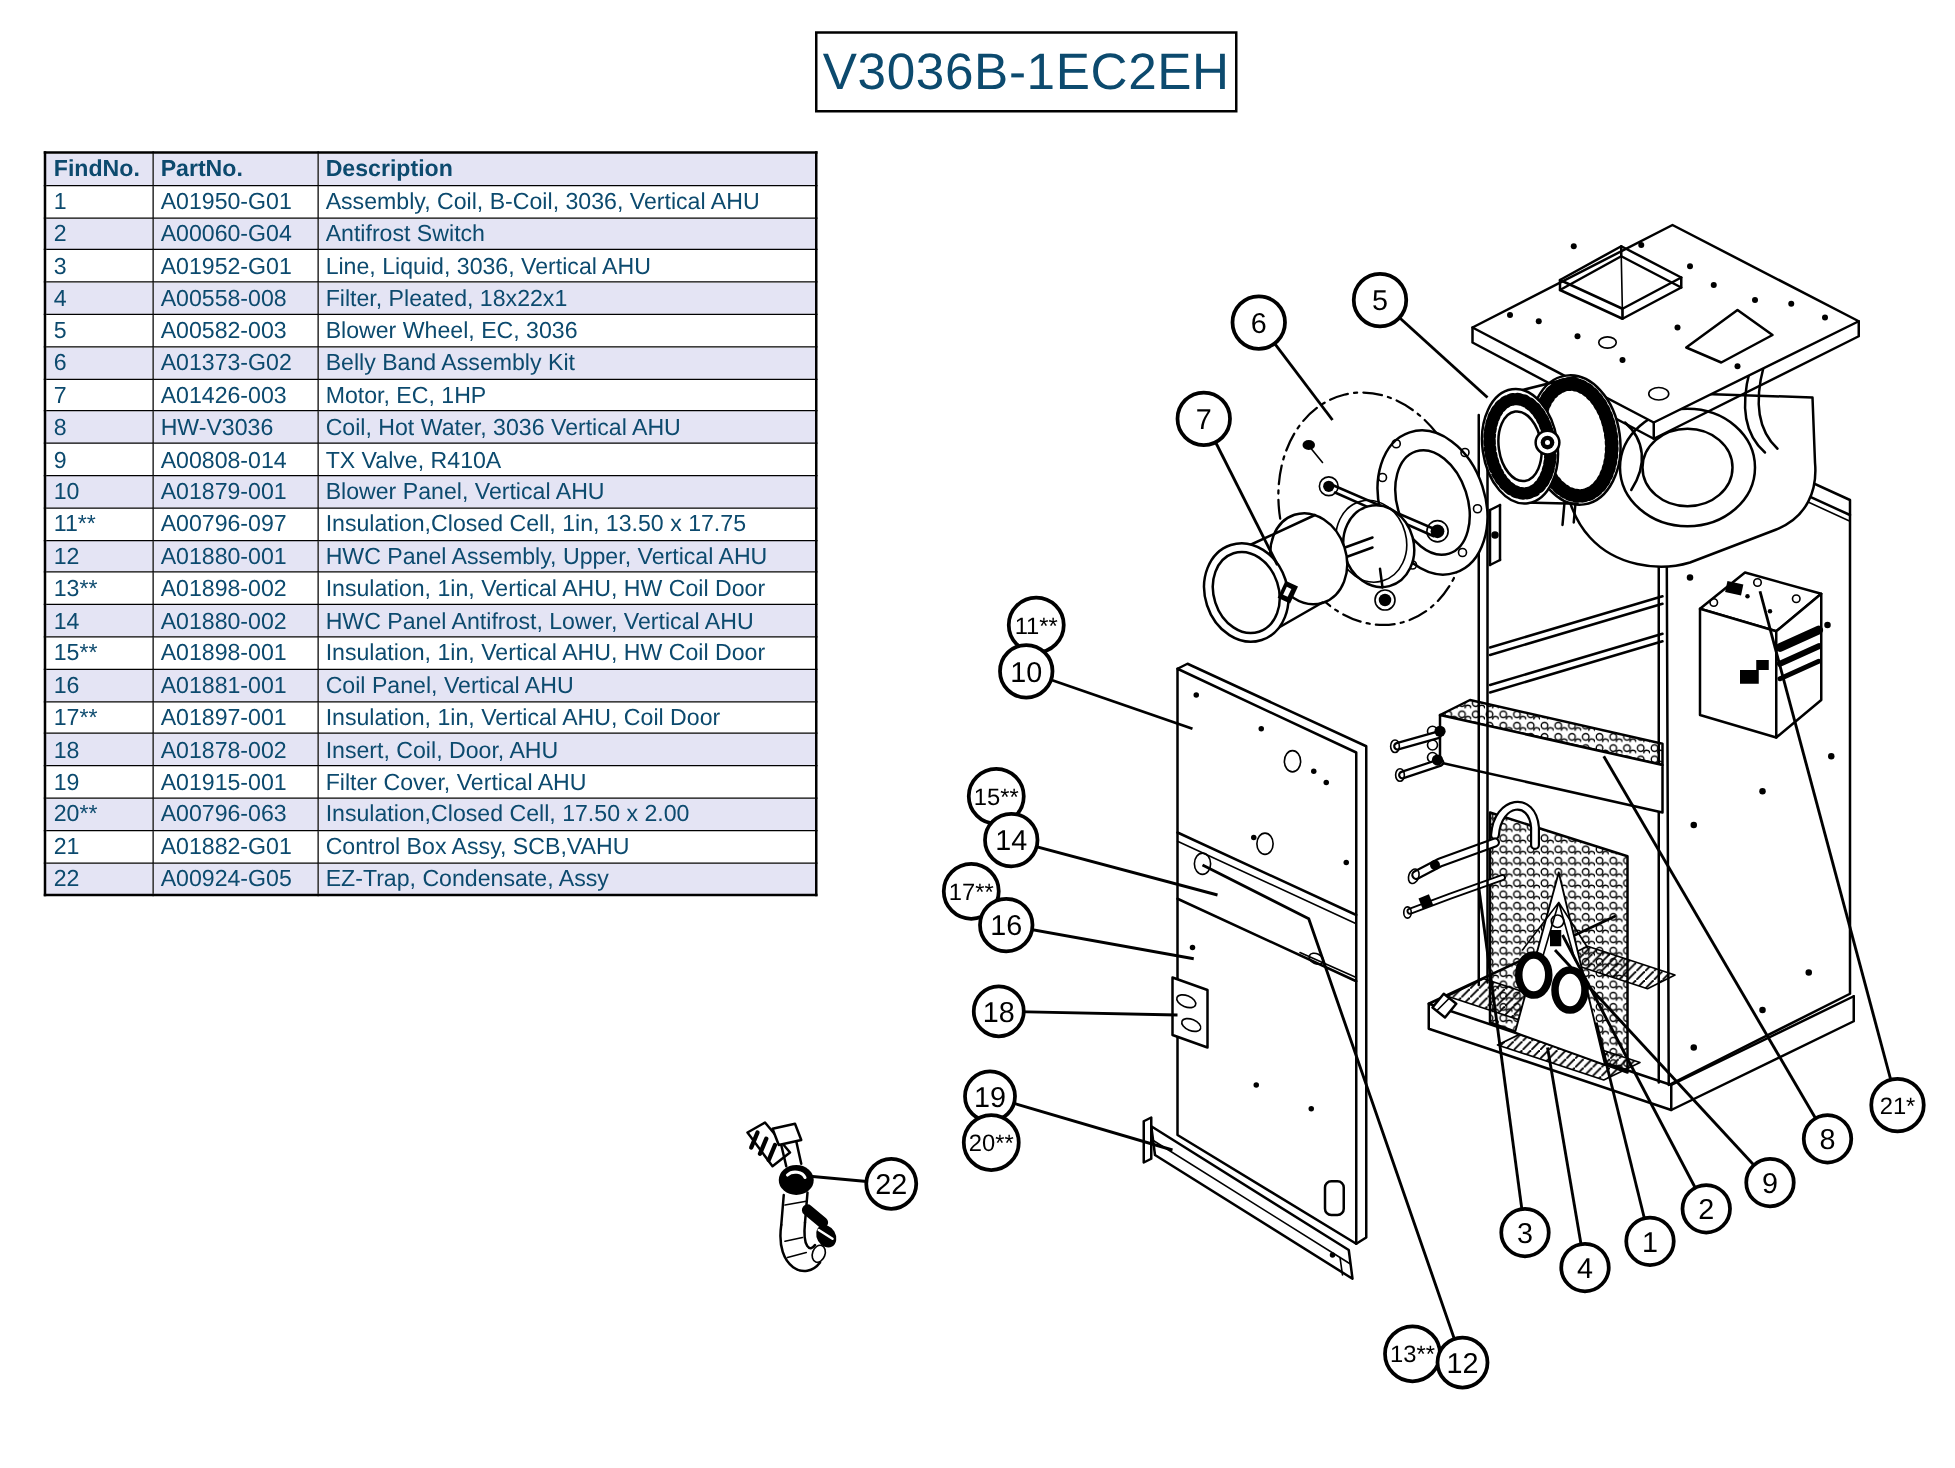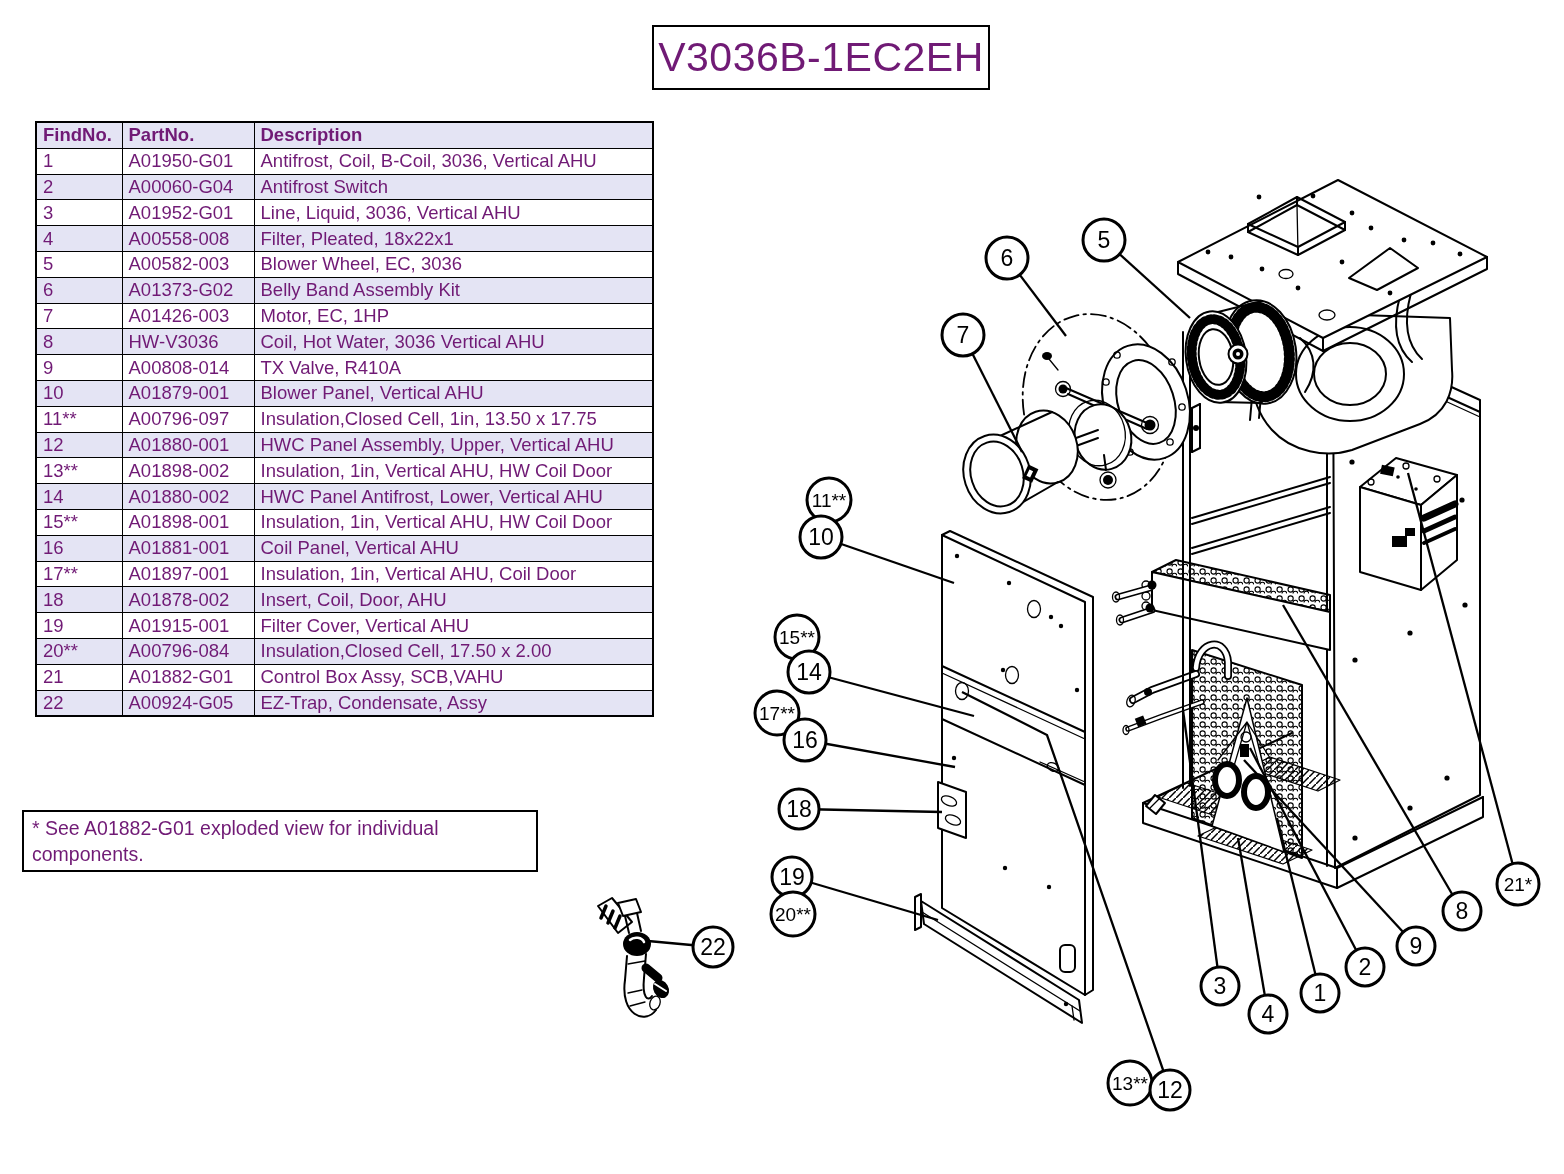--- a/index.html
+++ b/index.html
@@ -1,17 +1,17 @@
 <!DOCTYPE html>
 <html><head>
 <meta charset="utf-8">
 <style>
   html,body{margin:0;padding:0;background:#fff;}
   .page{position:relative;width:1564px;height:1174px;background:#fff;overflow:hidden;
-        font-family:"Liberation Sans",sans-serif;color:#701a75;}
+        font-family:"Liberation Sans",sans-serif;color:#0c4a6e;}
   .title-box{position:absolute;left:652px;top:25px;width:334px;height:61px;border:2px solid #000;
         display:flex;align-items:center;justify-content:center;font-size:41px;letter-spacing:.5px;}
   table.parts{position:absolute;left:35px;top:121px;width:617px;border-collapse:collapse;
         border:2.5px solid #000;table-layout:fixed;}
   table.parts th,table.parts td{border:1.5px solid #000;font-size:18.5px;padding:0 6px;height:24.8px;
         white-space:nowrap;overflow:hidden;text-align:left;font-weight:400;}
   table.parts th{font-weight:700;margin-top:41px;}
   table.parts tr.alt{background:#e4e4f4;}
   table.parts thead tr{background:#e4e4f4;}
   .note{position:absolute;border:2px solid #000;font-size:19.5px;line-height:26px;
@@ -46,21 +46,21 @@
         <tr>
           <th>FindNo.</th>
           <th>PartNo.</th>
           <th>Description</th>
         </tr>
       </thead>
     <tbody>
         <tr>
           <td>1</td>
           <td>A01950-G01</td>
-          <td>Antifrost, Coil, B-Coil, 3036, Vertical AHU</td>
+          <td>Assembly, Coil, B-Coil, 3036, Vertical AHU</td>
         </tr>
         <tr class="alt">
           <td>2</td>
           <td>A00060-G04</td>
           <td>Antifrost Switch</td>
         </tr>
         <tr>
           <td>3</td>
           <td>A01952-G01</td>
           <td>Line, Liquid, 3036, Vertical AHU</td>
@@ -140,37 +140,36 @@
           <td>A01878-002</td>
           <td>Insert, Coil, Door, AHU</td>
         </tr>
         <tr>
           <td>19</td>
           <td>A01915-001</td>
           <td>Filter Cover, Vertical AHU</td>
         </tr>
         <tr class="alt">
           <td>20**</td>
-          <td>A00796-084</td>
+          <td>A00796-063</td>
           <td>Insulation,Closed Cell, 17.50 x 2.00</td>
         </tr>
         <tr>
           <td>21</td>
           <td>A01882-G01</td>
           <td>Control Box Assy, SCB,VAHU</td>
         </tr>
         <tr class="alt">
           <td>22</td>
           <td>A00924-G05</td>
           <td>EZ-Trap, Condensate, Assy</td>
         </tr>
       </tbody>
   </table>
 
-  <div class="note" id="note2">* See A01882-G01 exploded view for individual components.</div>
 
   <svg id="diag" width="1564" height="1174" viewBox="0 0 1564 1174">
     <defs>
       <pattern id="fins" width="11" height="9" patternUnits="userSpaceOnUse">
         <path d="M1,4.5a2.6,2.6 0 1 1 5.2,0a2.6,2.6 0 1 1 -5.2,0 M6,8.6a2.4,2.4 0 0 1 4.8,0" fill="none" stroke="#000" stroke-width="1.1"></path>
       </pattern>
       <pattern id="hatch" width="7" height="7" patternUnits="userSpaceOnUse">
         <path d="M0,7 L7,0" stroke="#000" stroke-width="1.5"></path>
       </pattern>
     </defs>

